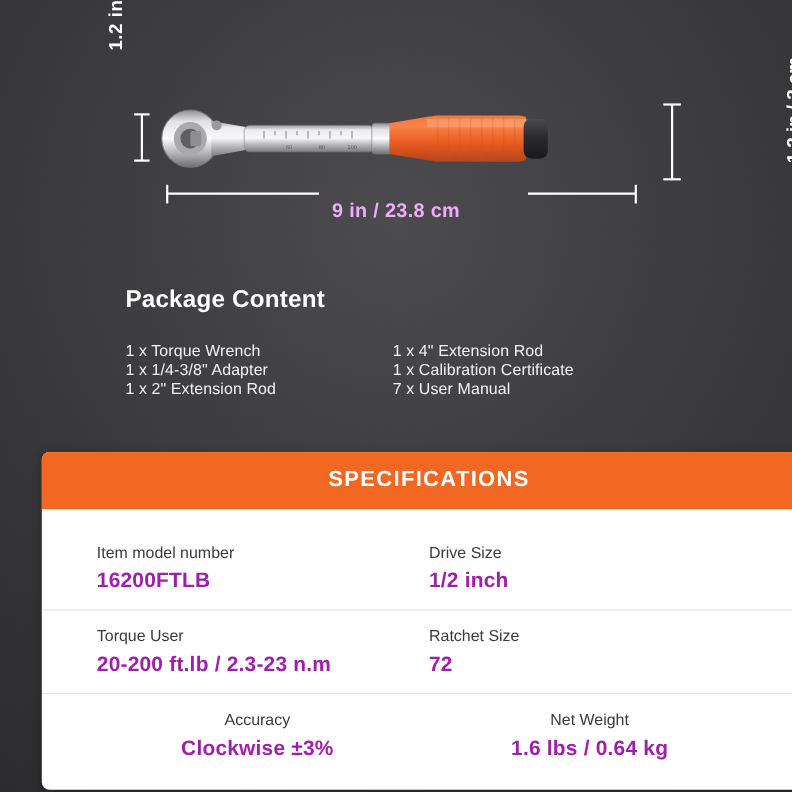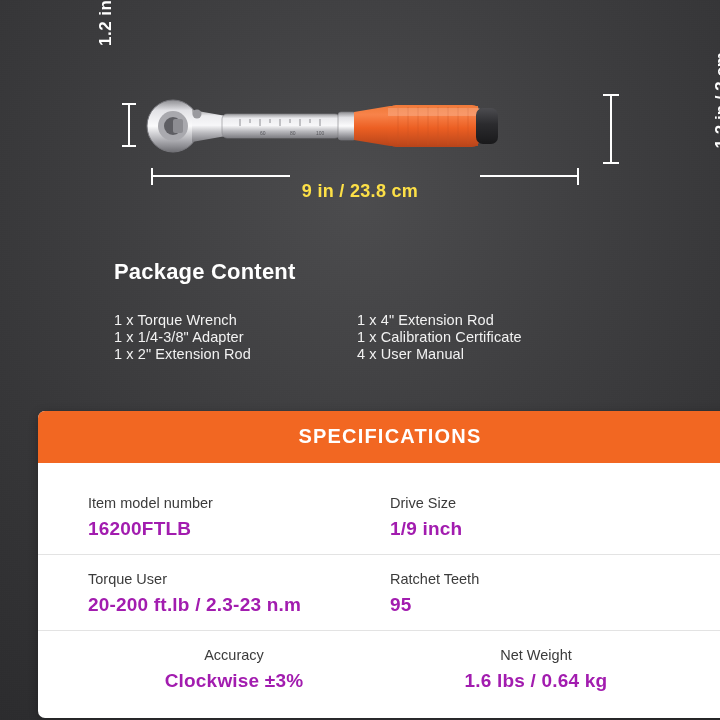--- a/index.html
+++ b/index.html
@@ -58,21 +58,21 @@
     transform: rotate(-90deg);
     transform-origin: right top;
   }
 
   .dim-bottom-label {
     position: absolute;
     left: 0;
     right: 0;
     top: 181px;
     text-align: center;
-    color: #fde047;
+    color: #f0abfc;
     font-size: 18px;
     font-weight: bold;
     letter-spacing: .3px;
   }
 
   svg.rules { position: absolute; inset: 0; pointer-events: none; }
 
   
   .wrench { position: absolute; left: 140px; top: 92px; width: 450px; height: 68px; }
 
@@ -253,46 +253,46 @@
     <rect x="336" y="16" width="22" height="36" rx="7" fill="url(#cap)"></rect>
   </svg>
 
   <div class="pkg-title">Package Content</div>
   <div class="pkg-list">
     <div class="pkg-item">1 x Torque Wrench</div>
     <div class="pkg-item">1 x 4" Extension Rod</div>
     <div class="pkg-item">1 x 1/4-3/8" Adapter</div>
     <div class="pkg-item">1 x Calibration Certificate</div>
     <div class="pkg-item">1 x 2" Extension Rod</div>
-    <div class="pkg-item">4 x User Manual</div>
+    <div class="pkg-item">7 x User Manual</div>
   </div>
 
   <div class="spec-card">
     <div class="spec-header">SPECIFICATIONS</div>
     <div class="spec-body">
 
       <div class="spec-row">
         <div class="spec-cell">
           <div class="spec-label">Item model number</div>
           <div class="spec-value">16200FTLB</div>
         </div>
         <div class="spec-cell">
           <div class="spec-label">Drive Size</div>
-          <div class="spec-value">1/9 inch</div>
+          <div class="spec-value">1/2 inch</div>
         </div>
       </div>
 
       <div class="spec-row">
         <div class="spec-cell">
           <div class="spec-label">Torque User</div>
           <div class="spec-value">20-200 ft.lb / 2.3-23 n.m</div>
         </div>
         <div class="spec-cell">
-          <div class="spec-label">Ratchet Teeth</div>
-          <div class="spec-value">95</div>
+          <div class="spec-label">Ratchet Size</div>
+          <div class="spec-value">72</div>
         </div>
       </div>
 
       <div class="spec-row last">
         <div class="spec-cell">
           <div class="spec-label">Accuracy</div>
           <div class="spec-value">Clockwise ±3%</div>
         </div>
         <div class="spec-cell">
           <div class="spec-label">Net Weight</div>

